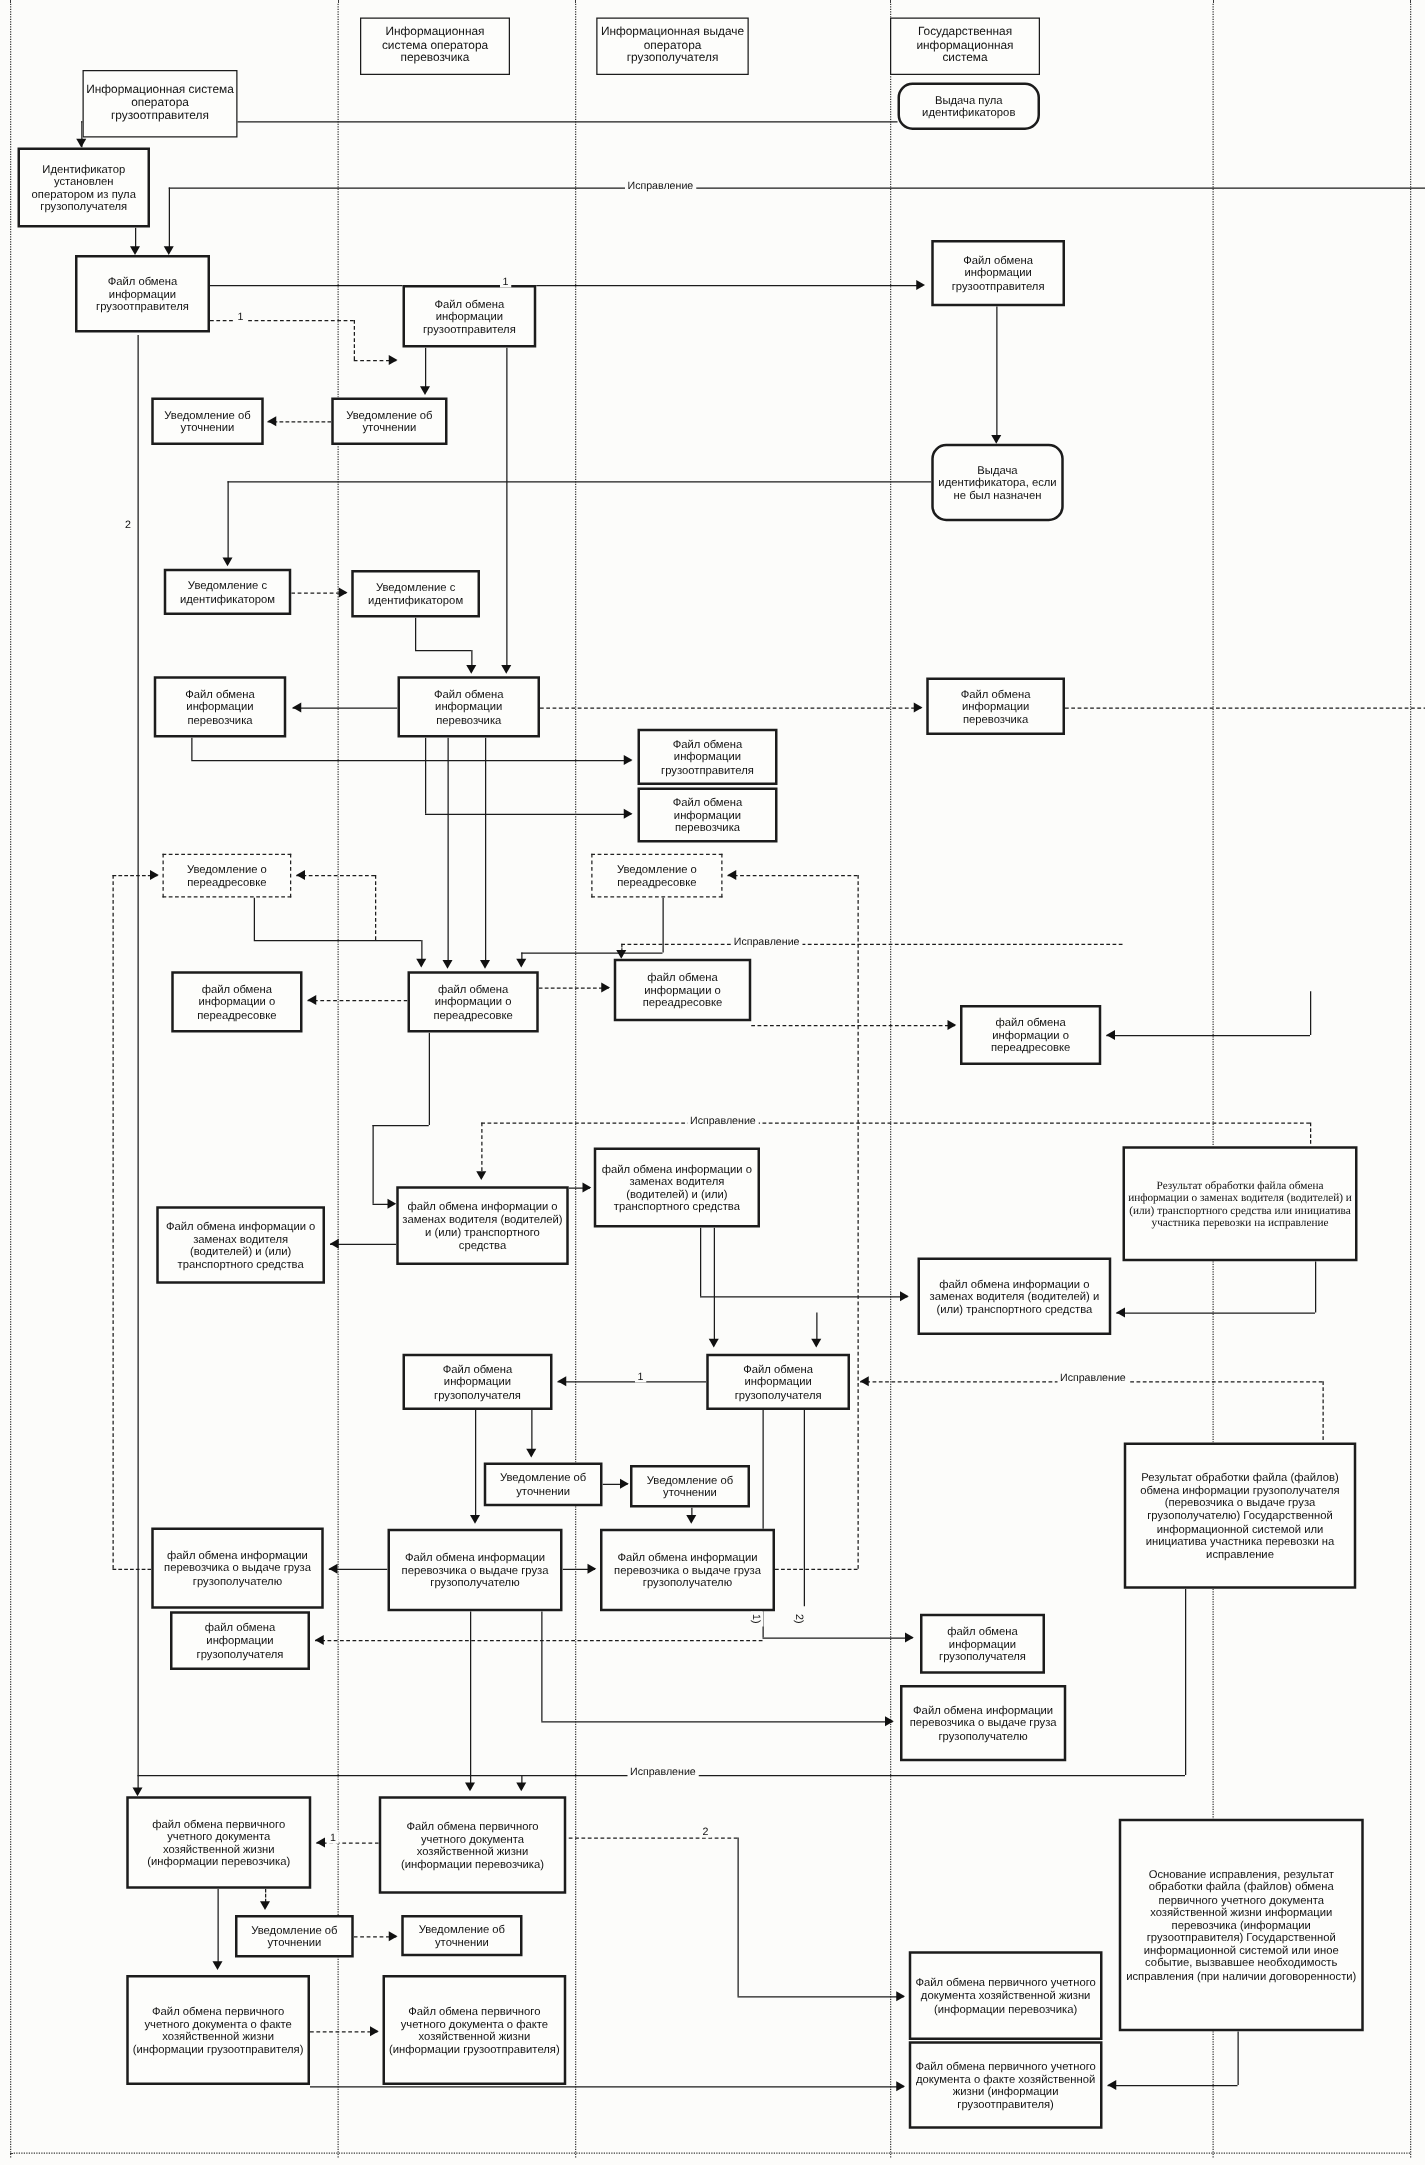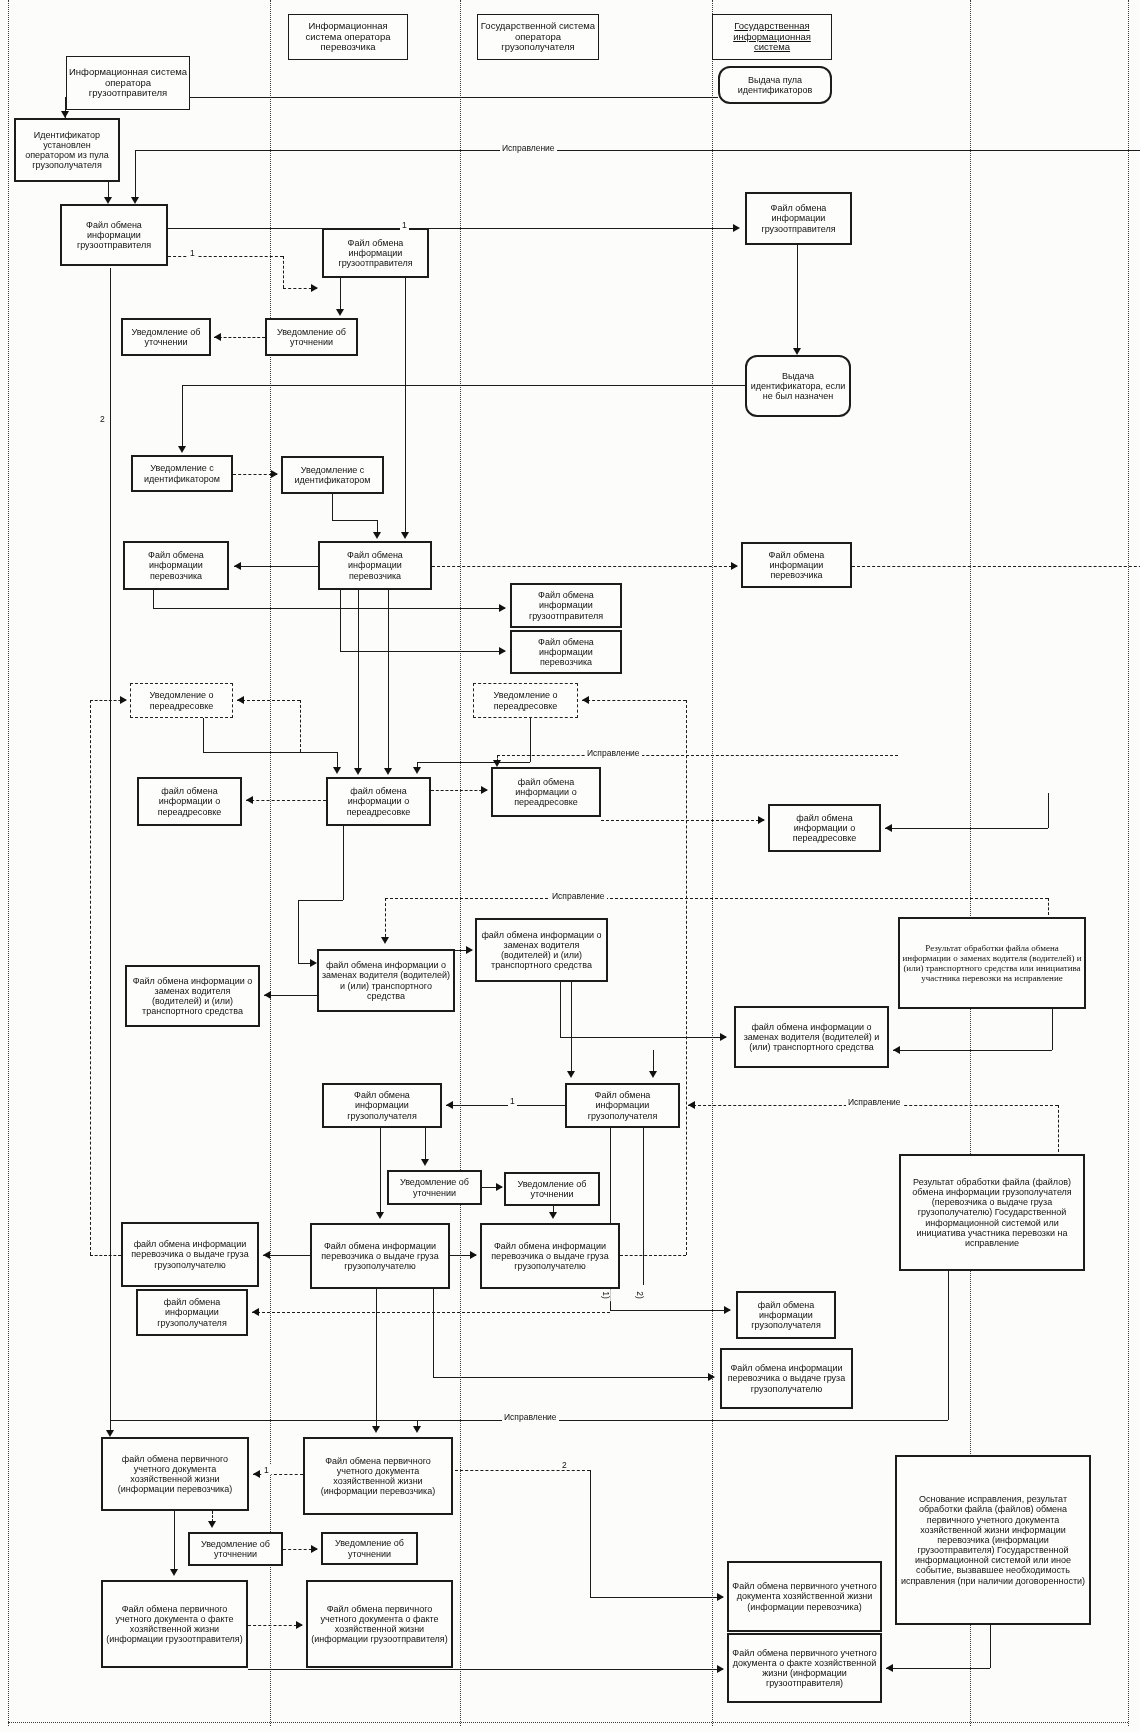--- a/index.html
+++ b/index.html
@@ -33,22 +33,22 @@
   <div class="life" style="left:8px;"></div>
   <div class="life" style="left:270px;"></div>
   <div class="life" style="left:460px;"></div>
   <div class="life" style="left:712px;"></div>
   <div class="life" style="left:970px;"></div>
   <div class="life" style="left:1128px;"></div>
   <div class="lifeh" style="left:8px;top:1722px;width:1120px;"></div>
 
   <div class="bx hdr" style="left:66px;top:12px;width:124px;height:54px;margin-top:44px;">Информационная система оператора грузоотправителя</div>
   <div class="bx hdr" style="left:288px;top:14px;width:120px;height:46px;">Информационная система оператора перевозчика</div>
-  <div class="bx hdr" style="left:477px;top:14px;width:122px;height:46px;">Государственной система оператора грузополучателя</div>
-  <div class="bx hdr" style="left:712px;top:14px;width:120px;height:46px;text-decoration:underline;">Государственная информационная система</div>
+  <div class="bx hdr" style="left:477px;top:14px;width:122px;height:46px;">Информационная выдаче оператора грузополучателя</div>
+  <div class="bx hdr" style="left:712px;top:14px;width:120px;height:46px;">Государственная информационная система</div>
 
   <div class="h" style="left:65px;top:97px;width:653px;"></div>
   <div class="v" style="left:65px;top:97px;height:21px;"></div>
   <div class="h" style="left:135px;top:150px;width:1022px;"></div>
   <div class="v" style="left:135px;top:150px;height:52px;"></div>
 
   <div class="v" style="left:108px;top:182px;height:20px;"></div>
   <div class="h" style="left:168px;top:228px;width:570px;"></div>
   <div class="h d" style="left:168px;top:256px;width:115px;"></div>
   <div class="v d" style="left:283px;top:256px;height:32px;"></div>

